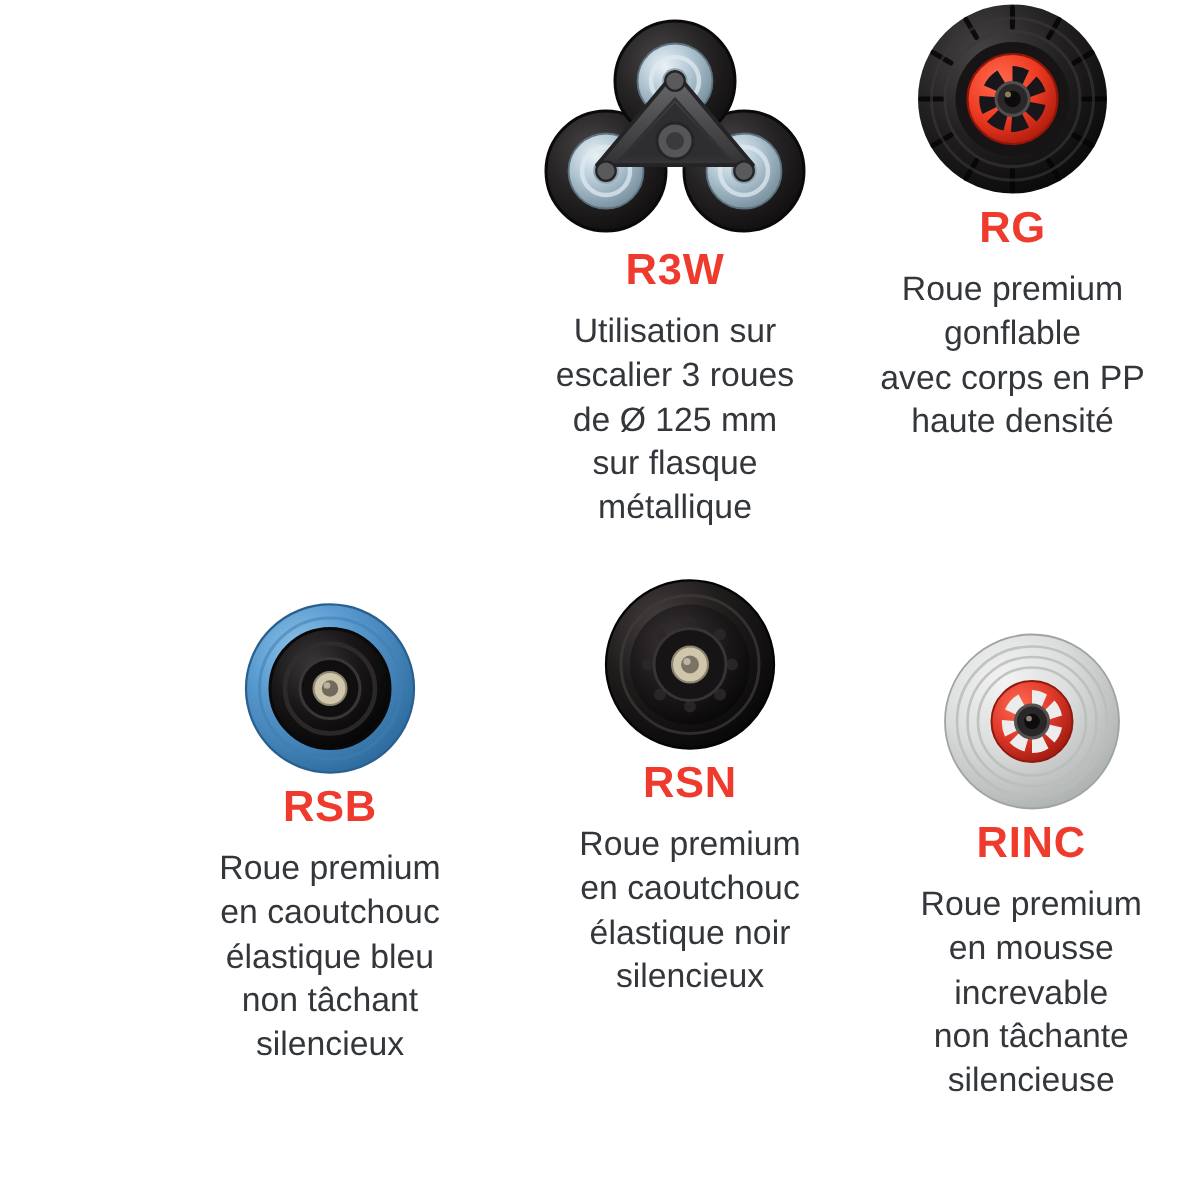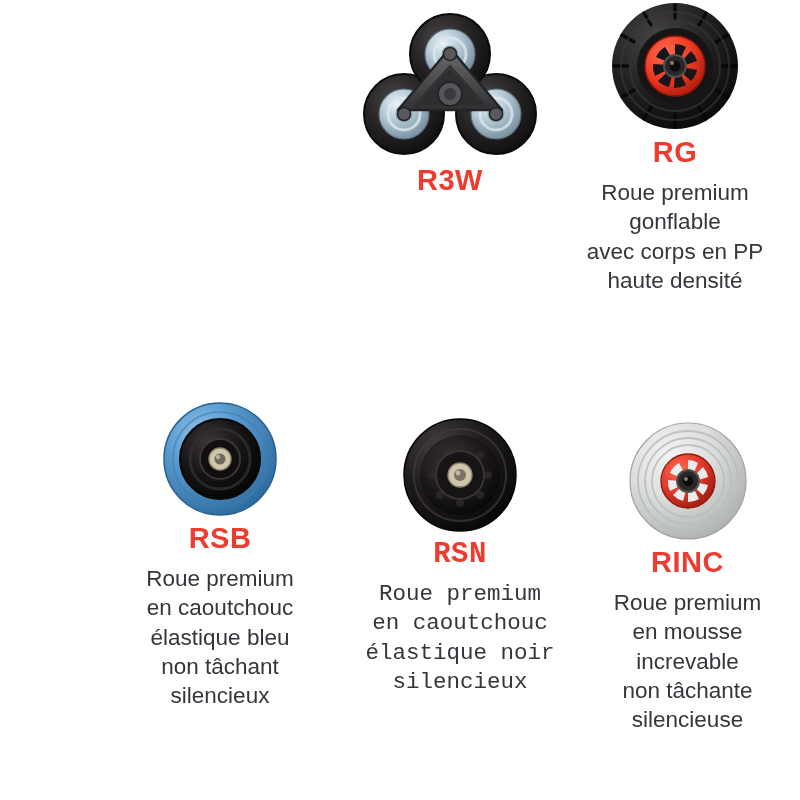--- a/index.html
+++ b/index.html
@@ -55,21 +55,21 @@
     margin-top: 11px;
     white-space: pre-line;
   }
 
   
   #cell-r3w  { left: 340px; top: 10px;  width: 220px; }
   #cell-rg   { left: 560px; top: 0;  width: 230px; }
 
   
   #cell-rsb  { left: 110px; top: 400px; width: 220px; }
-  #cell-rsn  { left: 350px; top: 416px; width: 220px; font-family: Liberation Mono, monospace; }
+  #cell-rsn  { left: 350px; top: 384px; width: 220px; }
   #cell-rinc { left: 580px; top: 420px; width: 215px; }
 
   
   #art-r3w  { width: 180px; height: 150px; }
   #art-rg   { width: 132px; height: 132px; }
   #art-rsb  { width: 118px; height: 118px; }
   #art-rsn  { width: 118px; height: 118px; }
   #art-rinc { width: 122px; height: 122px; }
 
   svg { display: block; overflow: visible; }
@@ -137,20 +137,25 @@
 
         <circle cx="90" cy="44" r="6.5" fill="#5a5a5d" stroke="#232224" stroke-width="1.5"></circle>
         <circle cx="44" cy="104" r="6.5" fill="#5a5a5d" stroke="#232224" stroke-width="1.5"></circle>
         <circle cx="136" cy="104" r="6.5" fill="#5a5a5d" stroke="#232224" stroke-width="1.5"></circle>
 
         <circle cx="90" cy="84" r="12" fill="#56555a" stroke="#252427" stroke-width="2"></circle>
         <circle cx="90" cy="84" r="6" fill="#3a393c"></circle>
       </svg>
     </div>
     <div class="code">R3W</div>
+    <div class="desc">Utilisation sur
+escalier 3 roues
+de Ø 125 mm
+sur flasque
+métallique</div>
   </div>
 
   <div class="product" id="cell-rg">
     <div class="wheel-art" id="art-rg">
       <svg viewBox="0 0 132 132" width="132" height="132">
         <defs>
           <radialGradient id="g-rgtire" cx="35%" cy="28%" r="75%">
             <stop offset="0%" stop-color="#484546"></stop>
             <stop offset="55%" stop-color="#222021"></stop>
             <stop offset="100%" stop-color="#0c0b0b"></stop>

